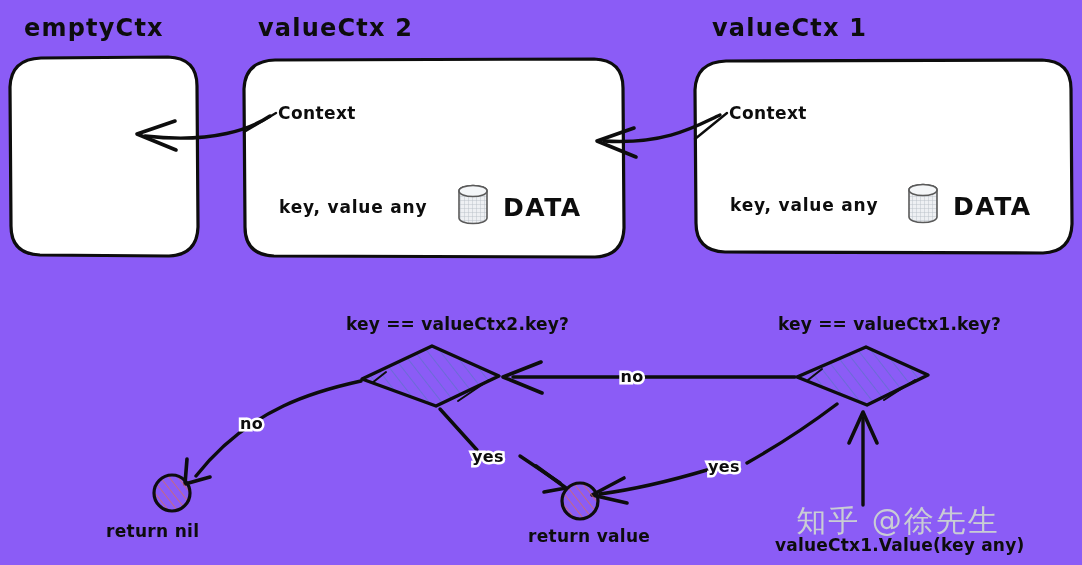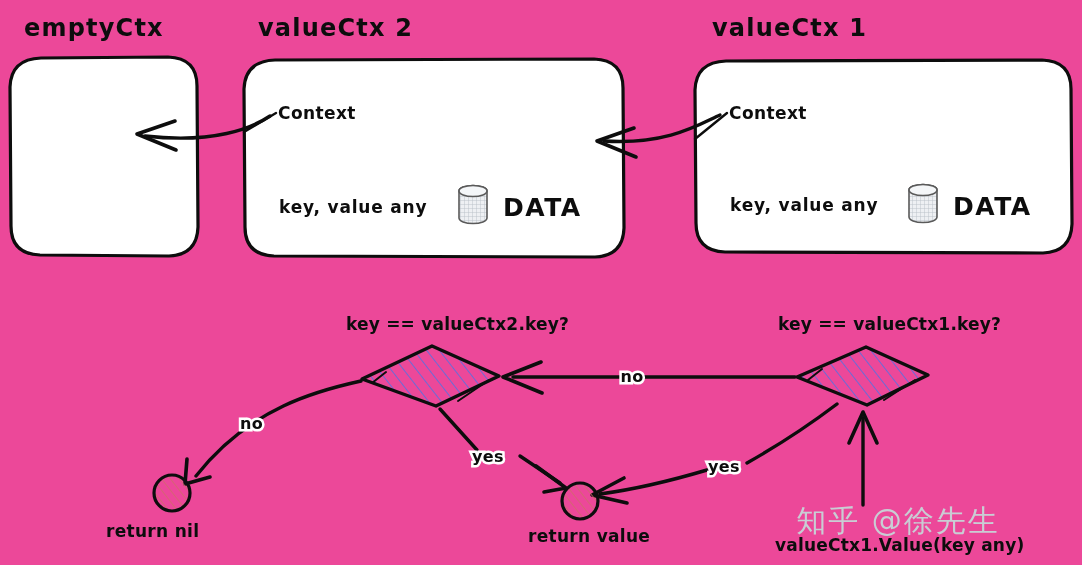--- a/index.html
+++ b/index.html
@@ -7,21 +7,21 @@
     padding: 0;
     background: #ffffff;
   }
   body {
     font-family: "DejaVu Sans", sans-serif;
   }
   #canvas-root {
     position: relative;
     width: 1082px;
     height: 565px;
-    background: #ec4899;
+    background: #8b5cf6;
     overflow: hidden;
   }
   #diagram-svg {
     position: absolute;
     left: 0;
     top: 0;
     width: 1082px;
     height: 565px;
   }
   .hand-text {

